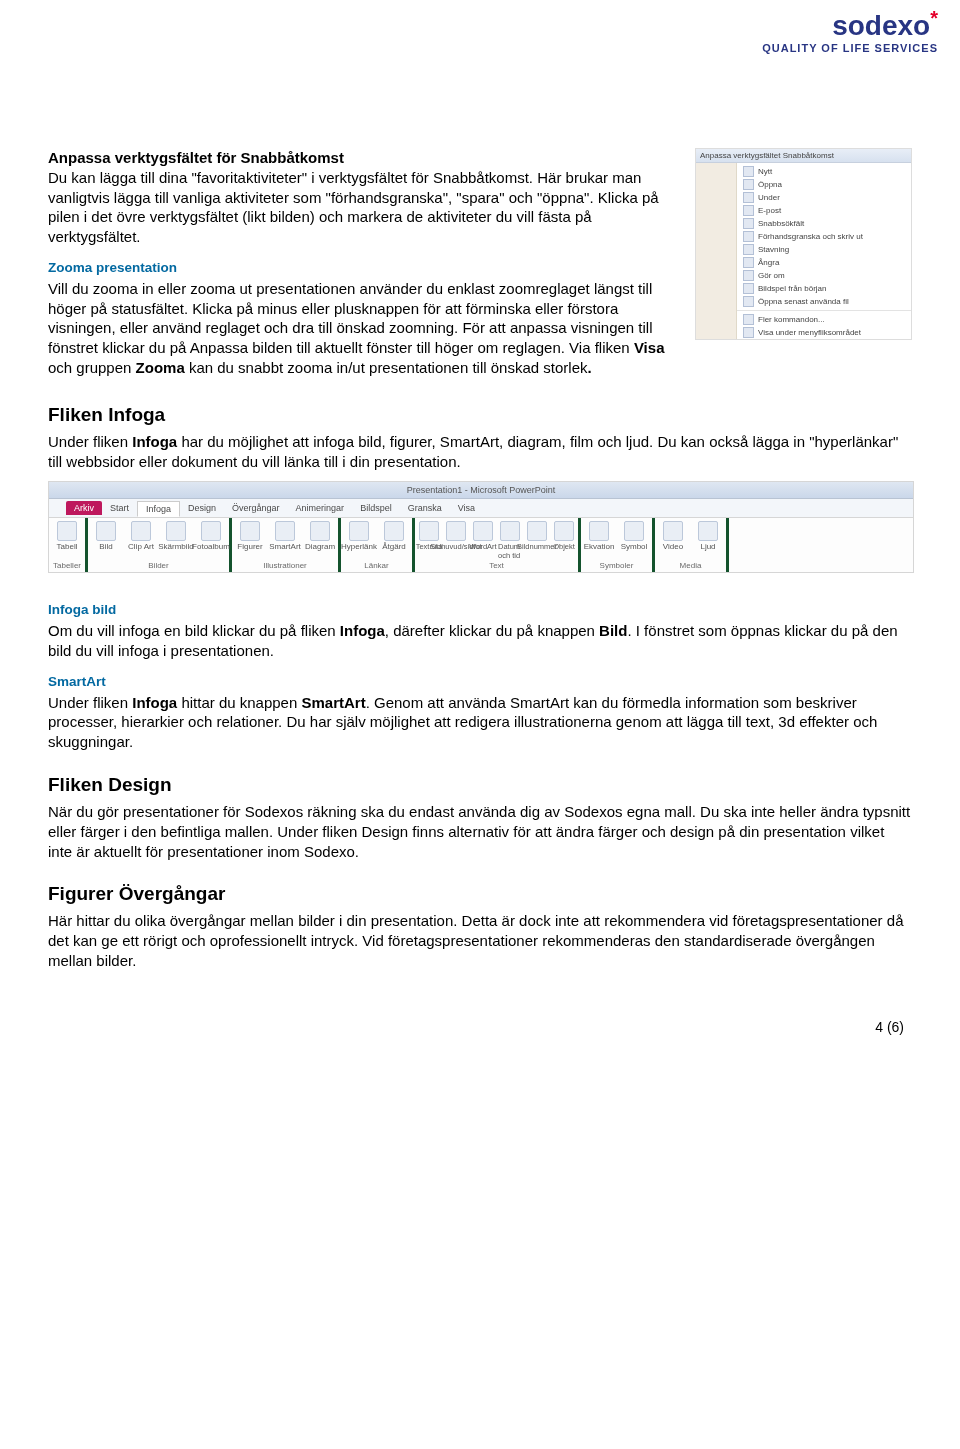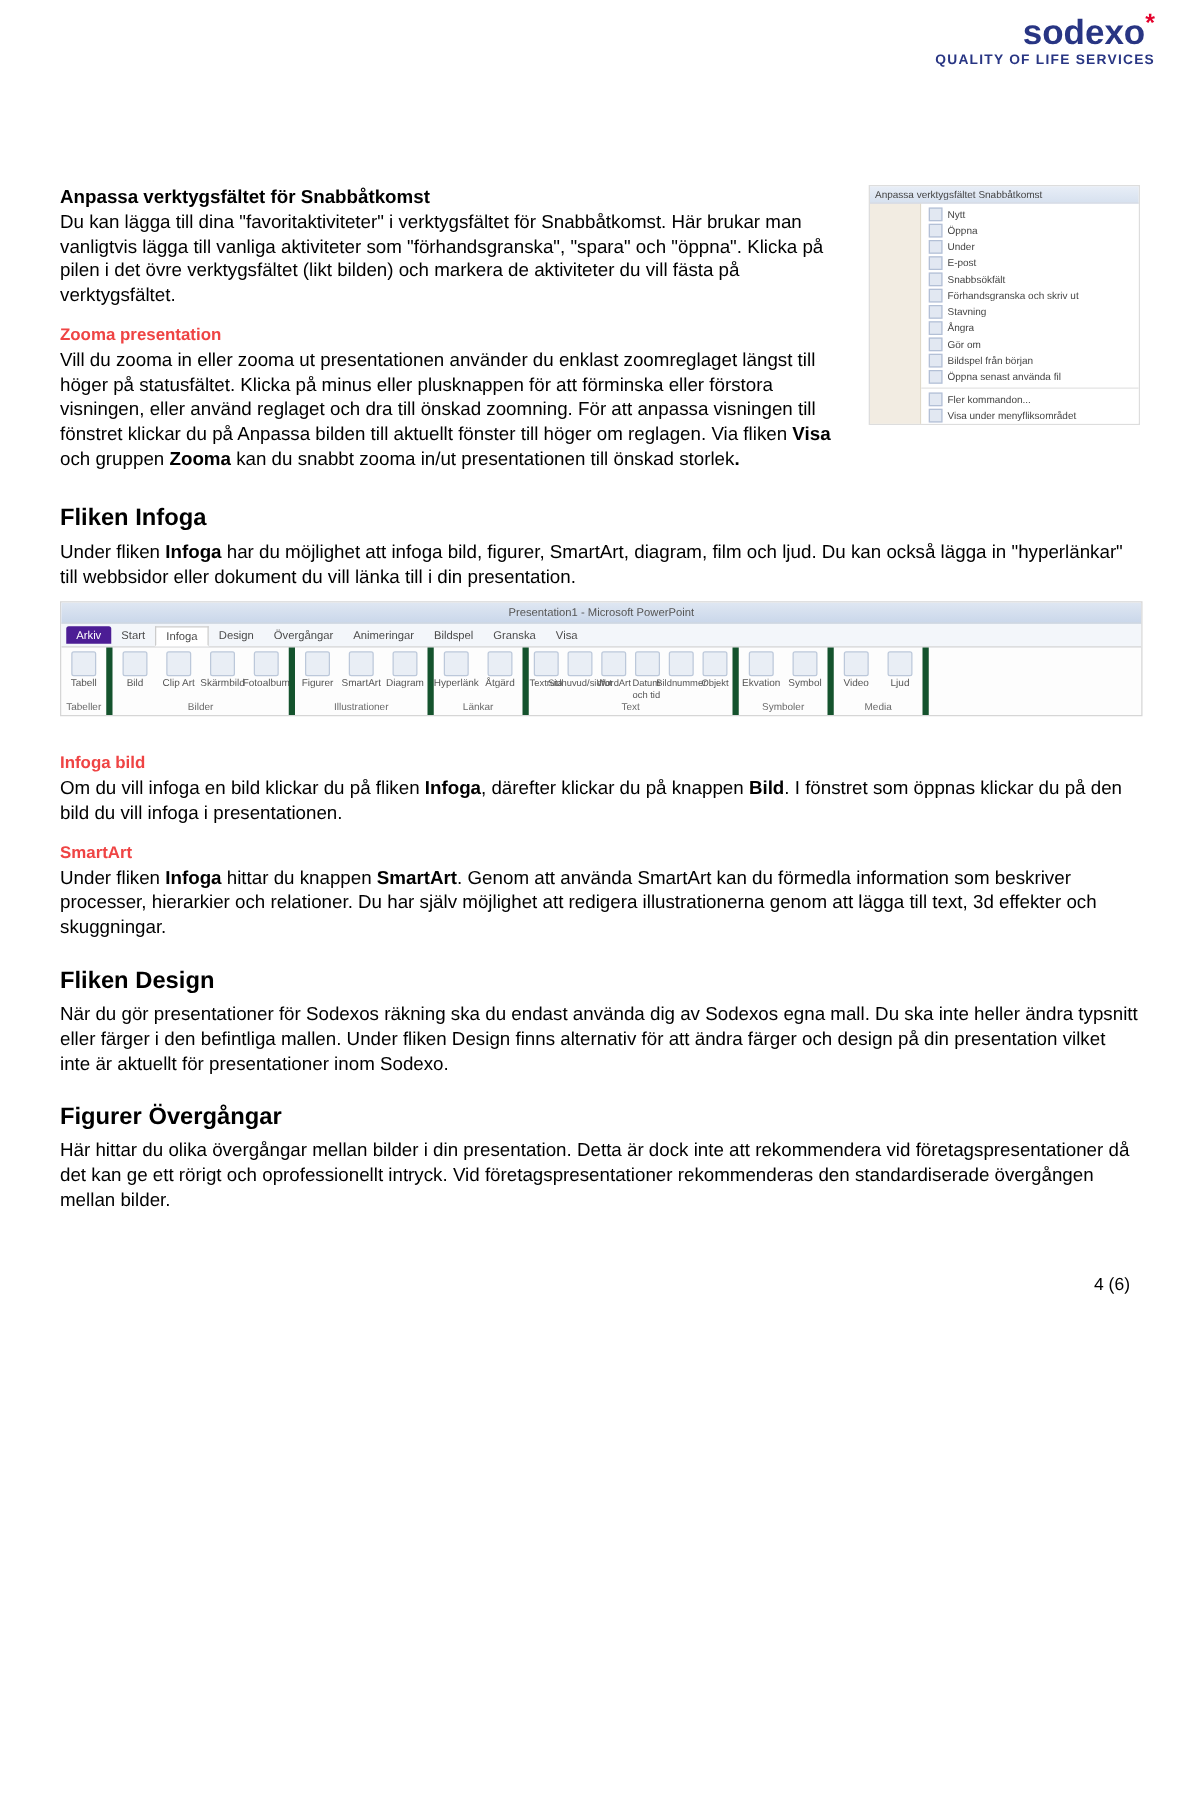--- a/index.html
+++ b/index.html
@@ -11,21 +11,21 @@
     padding: 0;
     width: 960px;
   }
   .page {
     padding: 20px 48px 40px 48px;
     position: relative;
   }
   .logo-block {
     position: absolute;
     top: 12px;
-    right: 36px;
+    right: 22px;
     text-align: right;
   }
   .logo {
     font-size: 28px;
     font-weight: bold;
     color: #283583;
     font-family: Arial, sans-serif;
     line-height: 1;
     position: relative;
   }
@@ -42,21 +42,21 @@
     font-weight: bold;
     margin-top: 2px;
   }
   .spacer-top { height: 120px; }
   .section-head-bold {
     font-weight: bold;
     font-size: 15px;
     margin-top: 8px;
   }
   .sub-head {
-    color: #ef4444;
+    color: #0369a1;
     font-size: 13.5px;
     font-weight: bold;
     margin-top: 12px;
     margin-bottom: 2px;
   }
   .h2 {
     font-weight: bold;
     font-size: 19px;
     margin-top: 22px;
     margin-bottom: 6px;
@@ -108,37 +108,37 @@
     height: 18px;
     background: #f3f6fa;
     border-bottom: 1px solid #d6d6d6;
   }
   .rt-tab {
     padding: 2px 8px;
     font-size: 9px;
     color: #4a4a4a;
   }
   .rt-tab.file {
-    background: #4c1d95;
+    background: #be185d;
     color: #fff;
     border-radius: 2px 2px 0 0;
-    margin-left: 4px;
+    margin-left: 17px;
   }
   .rt-tab.active {
     background: #fff;
     border: 1px solid #ccc;
     border-bottom: 1px solid #fff;
     margin-bottom: -1px;
   }
   .ribbon-groups {
     display: flex;
     height: 54px;
   }
   .rg {
-    border-right: 5px solid #14532d;
+    border-right: 3px solid #14532d;
     padding: 1px 2px;
     display: flex;
     flex-direction: column;
     justify-content: space-between;
     align-items: center;
     position: relative;
   }
   .rg-icons {
     display: flex;
     gap: 3px;

